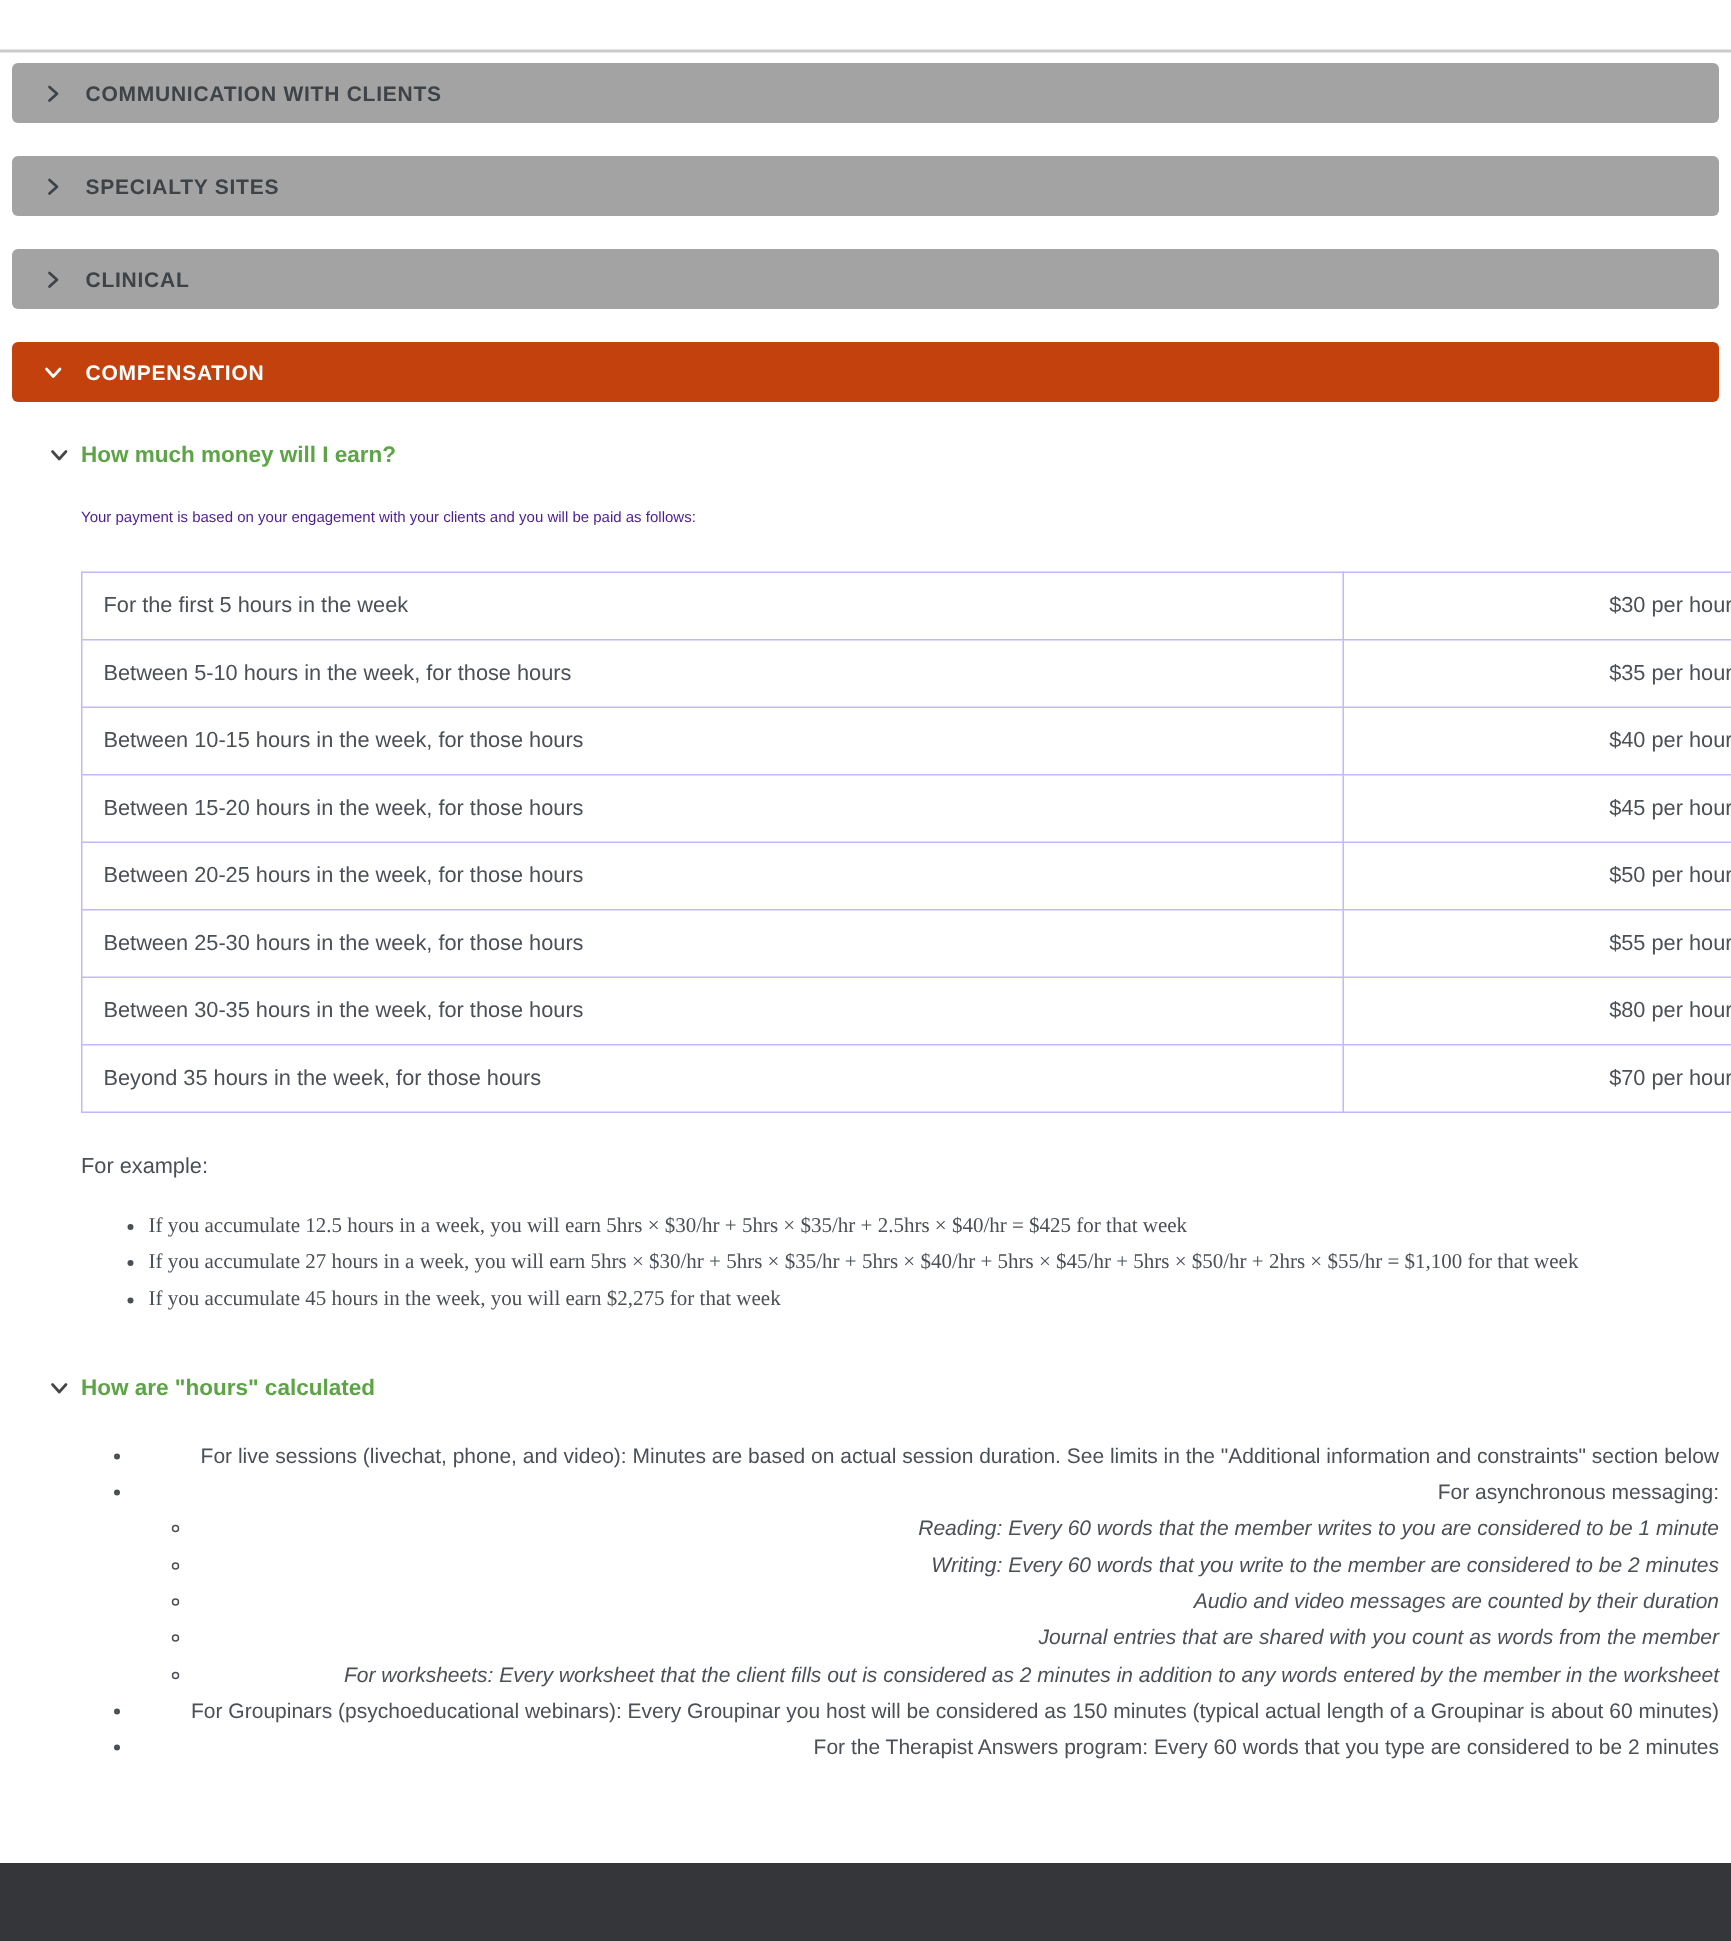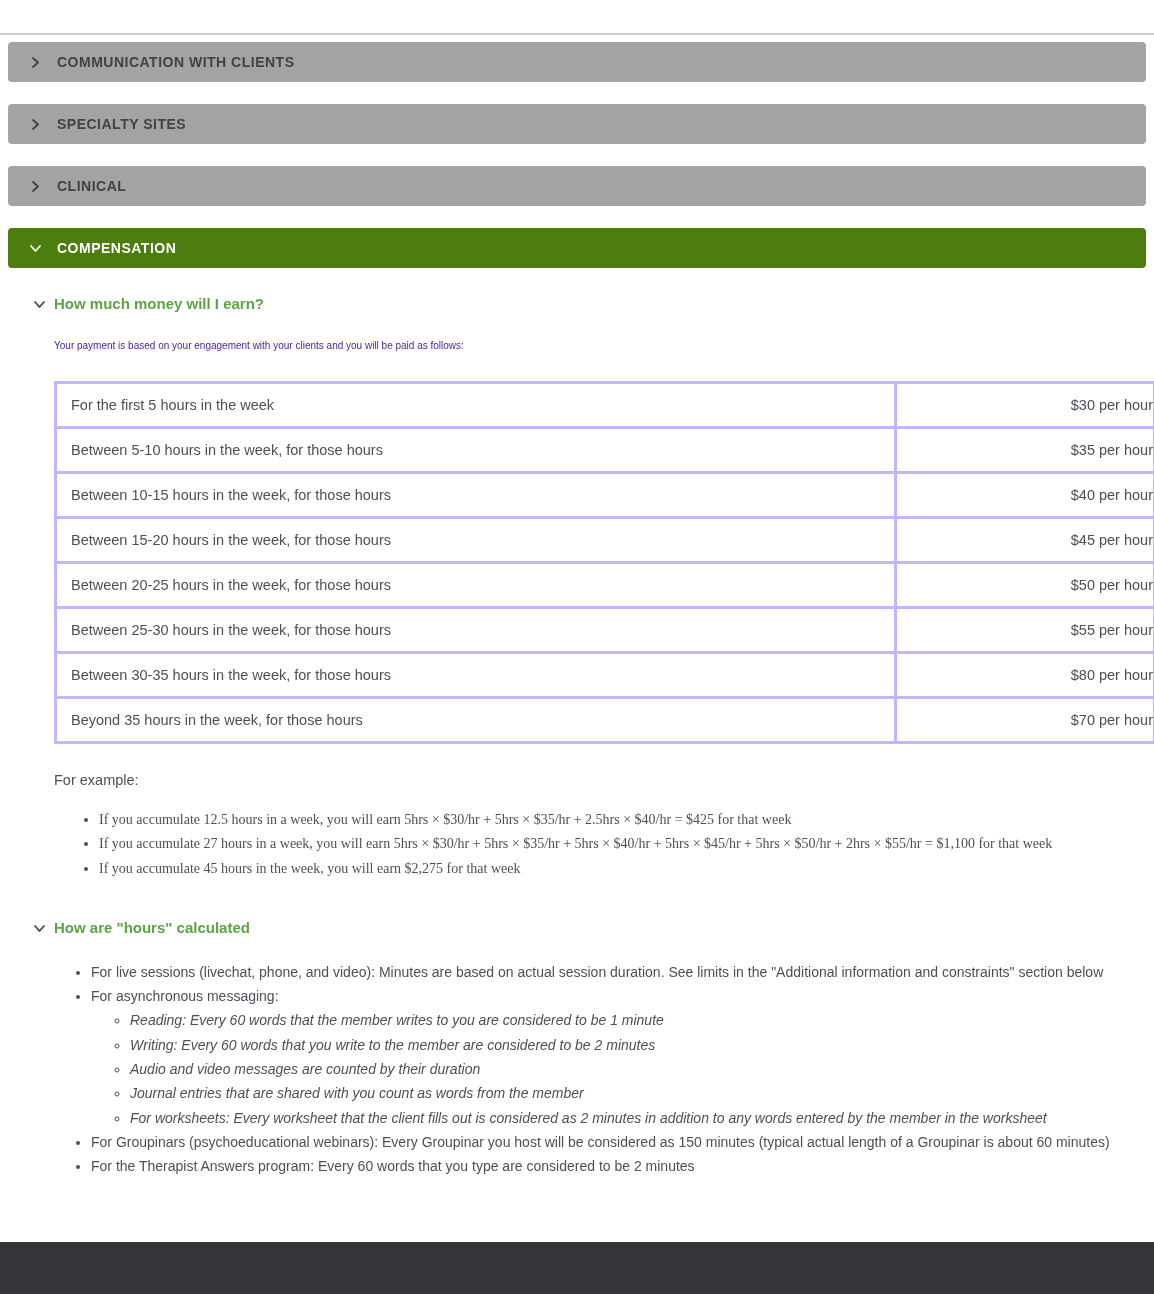--- a/index.html
+++ b/index.html
@@ -26,21 +26,21 @@
     display: flex;
     align-items: center;
     padding-left: 21px;
     margin-bottom: 22px;
     font-size: 14px;
     font-weight: bold;
     letter-spacing: 0.5px;
     cursor: pointer;
   }
   .acc-bar.expanded {
-    background: #4d7c0f;
+    background: #c2410c;
     color: #ffffff;
     margin-bottom: 0;
   }
   .chev {
     width: 13px; height: 13px;
     margin-right: 15px;
     flex: 0 0 auto;
     display: inline-block;
   }
   .section-content { padding: 0 0 0 25px; }
@@ -57,21 +57,21 @@
   .sub-body { margin-left: 21px; }
   .intro { margin-top: 28px; font-size: 10px; color: #4c1d95; }
   table.rate-table {
     margin-top: 30px;
     width: 1102px;
     border-collapse: collapse;
     font-size: 14.5px;
     color: #4b5056;
   }
   table.rate-table td {
-    border: 3px solid #c4b5fd;
+    border: 1px solid #c4b5fd;
     height: 45px;
     padding-left: 14px;
     vertical-align: middle;
   }
   table.rate-table td.tier { width: 842px; }
   table.rate-table td.rate { width: 260px; text-align: right; }
   .example-label { margin-top: 28px; font-size: 14.5px; }
   ul.examples {
     margin-top: 22px;
     margin-left: 29px;
@@ -81,20 +81,21 @@
     font-family: Liberation Serif, serif;
   }
   ul.examples li { margin-bottom: 4px; line-height: 1.45; }
   .hours-section { margin-top: 40px; }
   ul.hours-list {
     margin-top: 26px;
     margin-left: 42px;
     padding-left: 16px;
     list-style: disc;
     font-size: 14px;
+    text-align: right;
   }
   ul.hours-list li { margin-bottom: 4px; line-height: 1.45; }
   ul.hours-sub {
     margin: 4px 0 4px 23px;
     padding-left: 16px;
     list-style: circle;
     font-size: 14px;
     font-style: italic;
   }
   ul.hours-sub li { margin-bottom: 4px; line-height: 1.45; }

